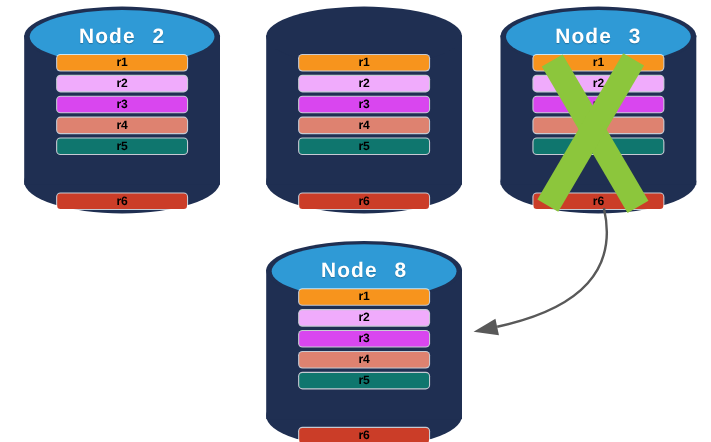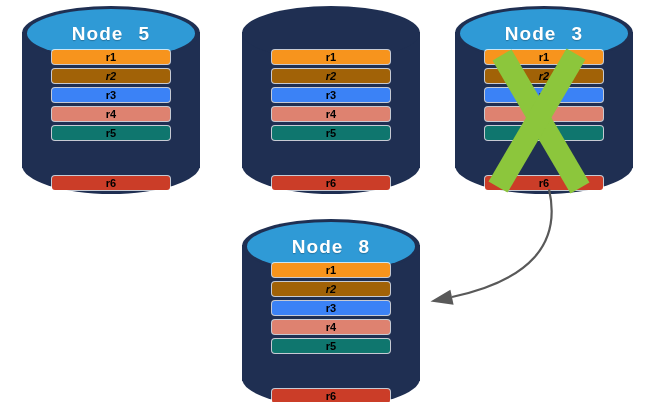--- a/index.html
+++ b/index.html
@@ -74,22 +74,22 @@
     height: 14px;
     border-radius: 3px;
     box-shadow: 0 0 0 1px rgba(255,255,255,0.75);
     color: #000000;
     font-weight: bold;
     font-size: 11px;
     line-height: 14px;
     text-align: center;
   }
   .c-r1 { background: #f7941d; }
-  .c-r2 { background: #a16207; font-style: italic; }
-  .c-r3 { background: #3b82f6; }
+  .c-r2 { background: #f0abfc; }
+  .c-r3 { background: #d946ef; }
   .c-r4 { background: #de8270; }
   .c-r5 { background: #0f766e; }
   .c-r6 { background: #cb3d28; margin-top: 31px; }
 
   .fail-x {
     position: absolute;
     left: 0; top: 0;
     width: 178px; height: 192px;
     z-index: 10;
     overflow: visible;
@@ -104,21 +104,21 @@
   }
 </style>
 </head>
 <body>
 
 <div class="node pos-n1">
   <div class="cyl-bottom"></div>
   <div class="cyl-mid"></div>
   <div class="cyl-rim"></div>
   <div class="cyl-top-face">
-    <span class="node-title">Node 5</span>
+    <span class="node-title">Node 2</span>
   </div>
   <div class="records">
     <div class="record c-r1">r1</div>
     <div class="record c-r2">r2</div>
     <div class="record c-r3">r3</div>
     <div class="record c-r4">r4</div>
     <div class="record c-r5">r5</div>
     <div class="record c-r6">r6</div>
   </div>
 </div>

